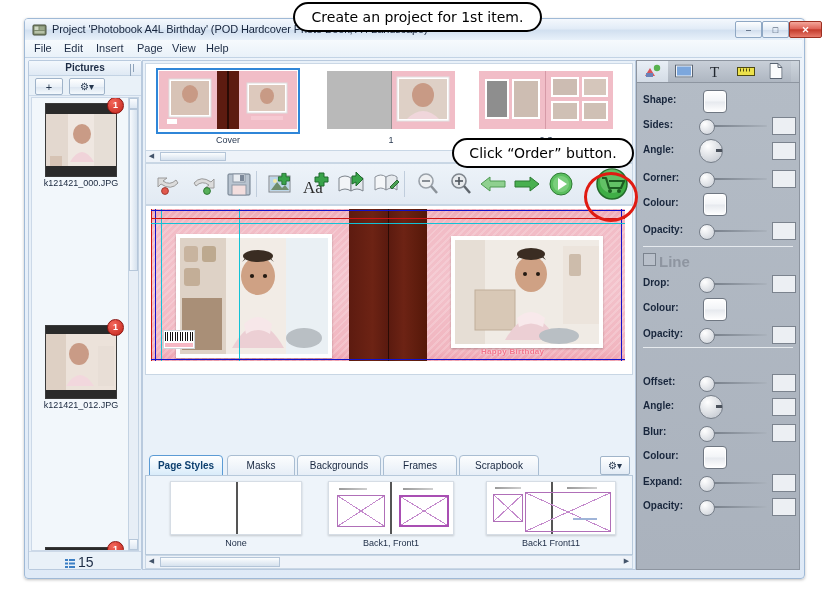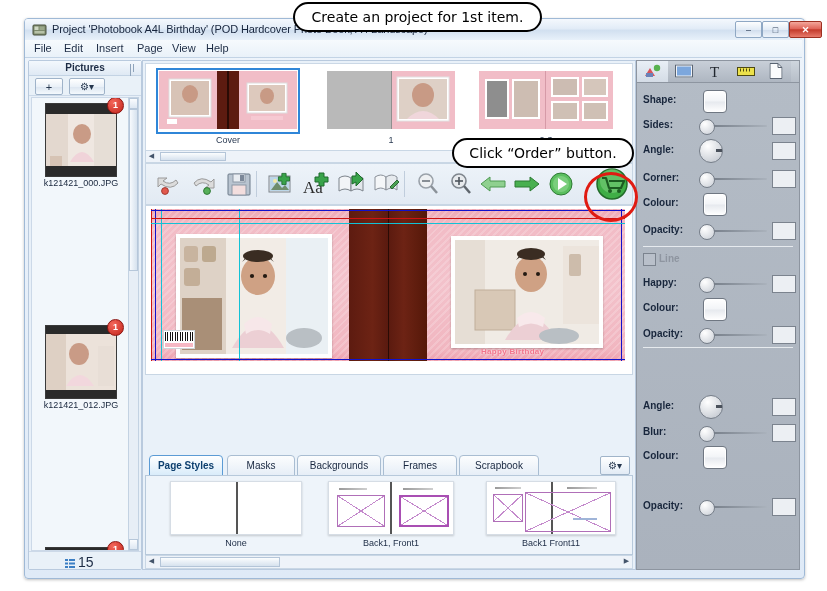--- a/index.html
+++ b/index.html
@@ -123,21 +123,21 @@
     position:absolute;left:62px;top:0px;width:22px;height:22px;border-radius:50%;
     background:radial-gradient(circle at 35% 28%,#ffffff,#bcc2cb);border:1px solid #767e89;
   }
   .pdial:after{content:"";position:absolute;right:0px;top:9px;width:6px;height:3px;background:#4a515b;}
   .pfield{
     position:absolute;left:135px;top:3px;width:22px;height:16px;border:1px solid #7b8élé;
     border:1px solid #7b838e;background:#eceff3;
   }
   .psep{position:absolute;left:6px;width:150px;height:1px;background:#e6eaee;}
   .pcheck{position:absolute;left:6px;top:4px;width:11px;height:11px;border:1px solid #7b838e;background:#b9c0ca;}
-  .pchecklabel{position:absolute;left:22px;top:4px;font-size:10px;color:#8e95a0;font-weight:bold;}
+  .pchecklabel{position:absolute;left:22px;top:4px;font-size:15px;color:#8e95a0;font-weight:bold;}
   
   #center{
     position:absolute;left:142px;top:60px;width:492px;height:508px;
     background:#e9f1f9;border:1px solid #b9cade;
   }
   #pagestrip{
     position:absolute;left:2px;top:2px;width:486px;height:86px;background:#ffffff;border:1px solid #cbd8e6;overflow:hidden;
   }
   .pagethumb{position:absolute;top:4px;}
   .pagethumb .frame{border:2px solid transparent;padding:1px;}
@@ -689,53 +689,65 @@
     <span class="pfield"></span>
   </div>
 
   <div class="psep" style="top:185px"></div>
 
   <div class="prow" style="top:188px">
     <span class="pcheck"></span>
     <span class="pchecklabel">Line</span>
   </div>
   <div class="prow" style="top:211px">
-    <span class="plabel">Happy:</span>
+    <span class="plabel">Drop:</span>
     <span class="pslider"></span>
     <span class="pknob"></span>
     <span class="pfield"></span>
   </div>
   <div class="prow" style="top:236px">
     <span class="plabel">Colour:</span>
     <span class="pswatch"></span>
   </div>
   <div class="prow" style="top:262px">
     <span class="plabel">Opacity:</span>
     <span class="pslider"></span>
     <span class="pknob"></span>
     <span class="pfield"></span>
   </div>
 
   <div class="psep" style="top:286px"></div>
 
+  <div class="prow" style="top:310px">
+    <span class="plabel">Offset:</span>
+    <span class="pslider"></span>
+    <span class="pknob"></span>
+    <span class="pfield"></span>
+  </div>
   <div class="prow" style="top:334px;height:26px">
     <span class="plabel">Angle:</span>
     <span class="pdial"></span>
     <span class="pfield"></span>
   </div>
   <div class="prow" style="top:360px">
     <span class="plabel">Blur:</span>
     <span class="pslider"></span>
     <span class="pknob"></span>
     <span class="pfield"></span>
   </div>
   <div class="prow" style="top:384px">
     <span class="plabel">Colour:</span>
     <span class="pswatch"></span>
   </div>
+  <div class="prow" style="top:410px">
+    <span class="plabel">Expand:</span>
+    <span class="pslider"></span>
+    <span class="pknob"></span>
+    <span class="pfield"></span>
+  </div>
   <div class="prow" style="top:434px">
     <span class="plabel">Opacity:</span>
     <span class="pslider"></span>
     <span class="pknob"></span>
     <span class="pfield"></span>
   </div>
 </div>
 
 <div id="order-ring"></div>
 <div class="callout" id="callout-1">Create an project for 1st item.</div>

